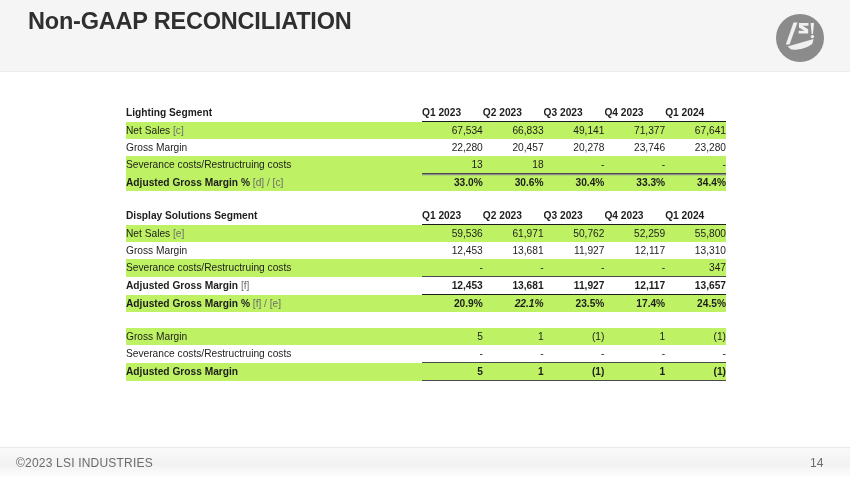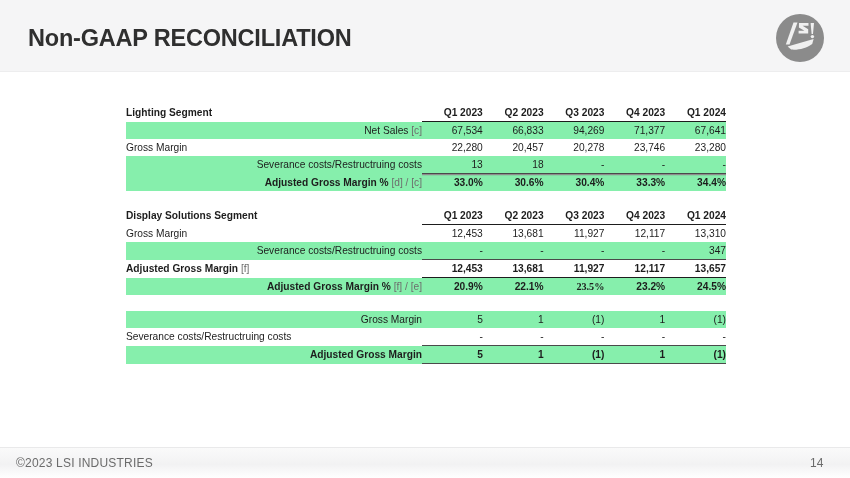--- a/index.html
+++ b/index.html
@@ -28,21 +28,21 @@
     top: 0;
     width: 850px;
     height: 72px;
     background: #f5f5f6;
     border-bottom: 1px solid #ededee;
     box-sizing: border-box;
   }
   .slide-title {
     position: absolute;
     left: 28px;
-    top: 25px;
+    top: 8px;
     font-size: 23.5px;
     font-weight: bold;
     letter-spacing: -0.2px;
     color: #2f2f2f;
     white-space: nowrap;
   }
 
   
   .logo {
     position: absolute;
@@ -86,27 +86,27 @@
   .lbl-cell {
     padding-left: 1px;
     text-align: left;
   }
   .val-cell {
     text-align: right;
     padding-right: 5px;
   }
 
   
-  tr.blue  td { background: #86efac; text-align: right; }
+  tr.blue  td { background: #bef264; }
   tr.white td { background: #ffffff; }
 
   
   tr.hdr td { background: #ffffff; font-weight: bold; margin-top: 32px; }
   tr.hdr td.val-cell {
-    text-align: right;
+    text-align: left;
     padding-right: 0;
     border-bottom: 1.6px solid #1d1d1d;
   }
   tr.hdr td.lbl-cell { font-weight: bold; }
 
   
   tr.bold td { font-weight: bold; }
 
   
   td.rule-top   { border-top: 1.3px solid #4a4a4a; }
@@ -185,21 +185,21 @@
           <td class="val-cell">Q1 2023</td>
           <td class="val-cell">Q2 2023</td>
           <td class="val-cell">Q3 2023</td>
           <td class="val-cell">Q4 2023</td>
           <td class="val-cell">Q1 2024</td>
         </tr>
         <tr class="blue">
           <td class="lbl-cell"><span>Net Sales</span><span class="dim"> [c]</span></td>
           <td class="val-cell">67,534</td>
           <td class="val-cell">66,833</td>
-          <td class="val-cell">94,269</td>
+          <td class="val-cell">49,141</td>
           <td class="val-cell">71,377</td>
           <td class="val-cell">67,641</td>
         </tr>
         <tr class="white">
           <td class="lbl-cell"><span>Gross Margin</span><span class="dim"></span></td>
           <td class="val-cell">22,280</td>
           <td class="val-cell">20,457</td>
           <td class="val-cell">20,278</td>
           <td class="val-cell">23,746</td>
           <td class="val-cell">23,280</td>
@@ -236,20 +236,28 @@
         </colgroup>
       <tbody>
         <tr class="hdr">
           <td class="lbl-cell">Display Solutions Segment</td>
           <td class="val-cell">Q1 2023</td>
           <td class="val-cell">Q2 2023</td>
           <td class="val-cell">Q3 2023</td>
           <td class="val-cell">Q4 2023</td>
           <td class="val-cell">Q1 2024</td>
         </tr>
+        <tr class="blue">
+          <td class="lbl-cell"><span>Net Sales</span><span class="dim"> [e]</span></td>
+          <td class="val-cell">59,536</td>
+          <td class="val-cell">61,971</td>
+          <td class="val-cell">50,762</td>
+          <td class="val-cell">52,259</td>
+          <td class="val-cell">55,800</td>
+        </tr>
         <tr class="white">
           <td class="lbl-cell"><span>Gross Margin</span><span class="dim"></span></td>
           <td class="val-cell">12,453</td>
           <td class="val-cell">13,681</td>
           <td class="val-cell">11,927</td>
           <td class="val-cell">12,117</td>
           <td class="val-cell">13,310</td>
         </tr>
         <tr class="blue">
           <td class="lbl-cell indent">Severance costs/Restructruing costs</td>
@@ -263,23 +271,23 @@
           <td class="lbl-cell"><span>Adjusted Gross Margin</span><span class="dim"> [f]</span></td>
           <td class="val-cell rule-top">12,453</td>
           <td class="val-cell rule-top">13,681</td>
           <td class="val-cell rule-top">11,927</td>
           <td class="val-cell rule-top">12,117</td>
           <td class="val-cell rule-top">13,657</td>
         </tr>
         <tr class="blue bold">
           <td class="lbl-cell"><span>Adjusted Gross Margin %</span><span class="dim"> [f] / [e]</span></td>
           <td class="val-cell" style="border-top:1.6px solid #1d1d1d;">20.9%</td>
-          <td class="val-cell" style="border-top:1.6px solid #1d1d1d;">22.1%</td>
-          <td class="val-cell" style="border-top:1.6px solid #1d1d1d;font-family:Liberation Serif, serif;">23.5%</td>
-          <td class="val-cell" style="border-top:1.6px solid #1d1d1d;">23.2%</td>
+          <td class="val-cell" style="border-top:1.6px solid #1d1d1d;font-style:italic;">22.1%</td>
+          <td class="val-cell" style="border-top:1.6px solid #1d1d1d;">23.5%</td>
+          <td class="val-cell" style="border-top:1.6px solid #1d1d1d;">17.4%</td>
           <td class="val-cell" style="border-top:1.6px solid #1d1d1d;">24.5%</td>
         </tr>
       </tbody>
     </table>
 
     <div class="gap"></div>
 
     <table class="seg">
       <colgroup>
           <col class="lbl">

